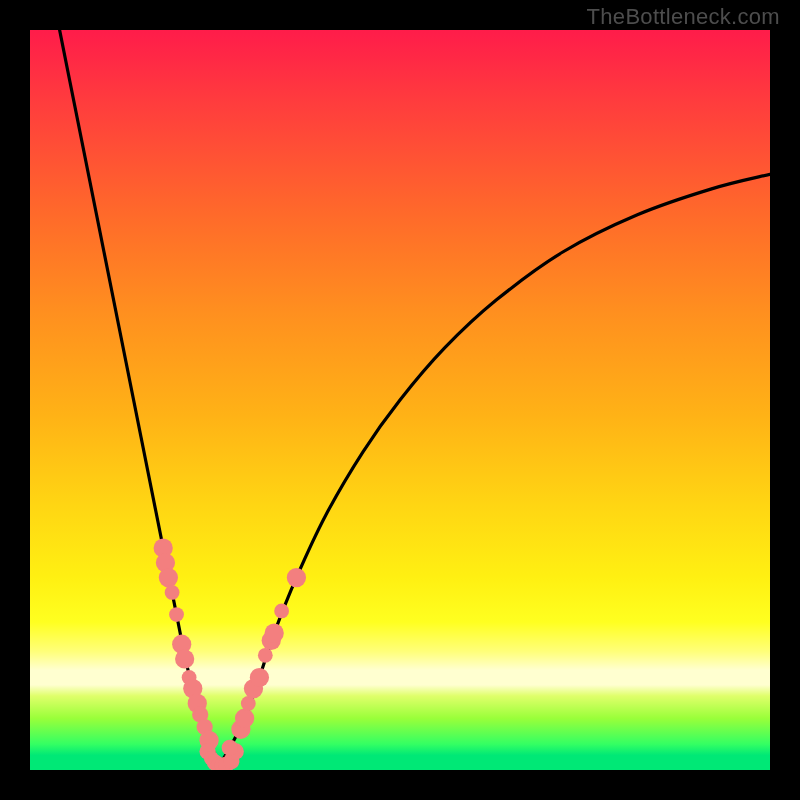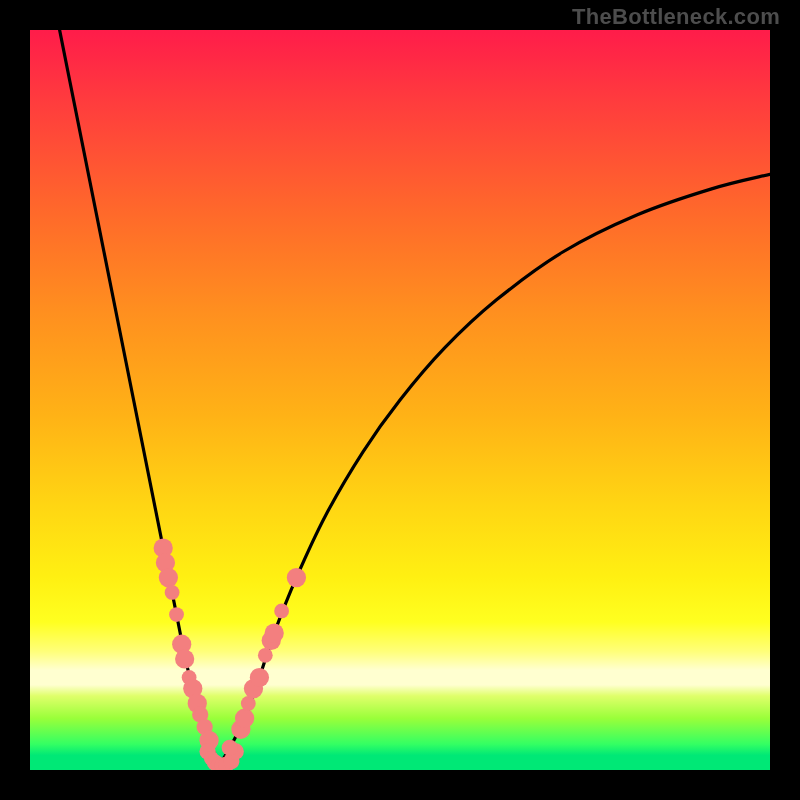--- a/index.html
+++ b/index.html
@@ -52,21 +52,21 @@
   .svg-layer {
     position: absolute;
     inset: 0;
   }
   .watermark {
     position: absolute;
     top: 4px;
     right: 20px;
     color: #4d4d4d;
     font-size: 22px;
-    font-weight: 700;
+    font-weight: 400;
     letter-spacing: 0.3px;
     user-select: none;
   }
 </style>
 </head>
 <body>
 
 <div class="stage">
   <div class="watermark">TheBottleneck.com</div>
 

